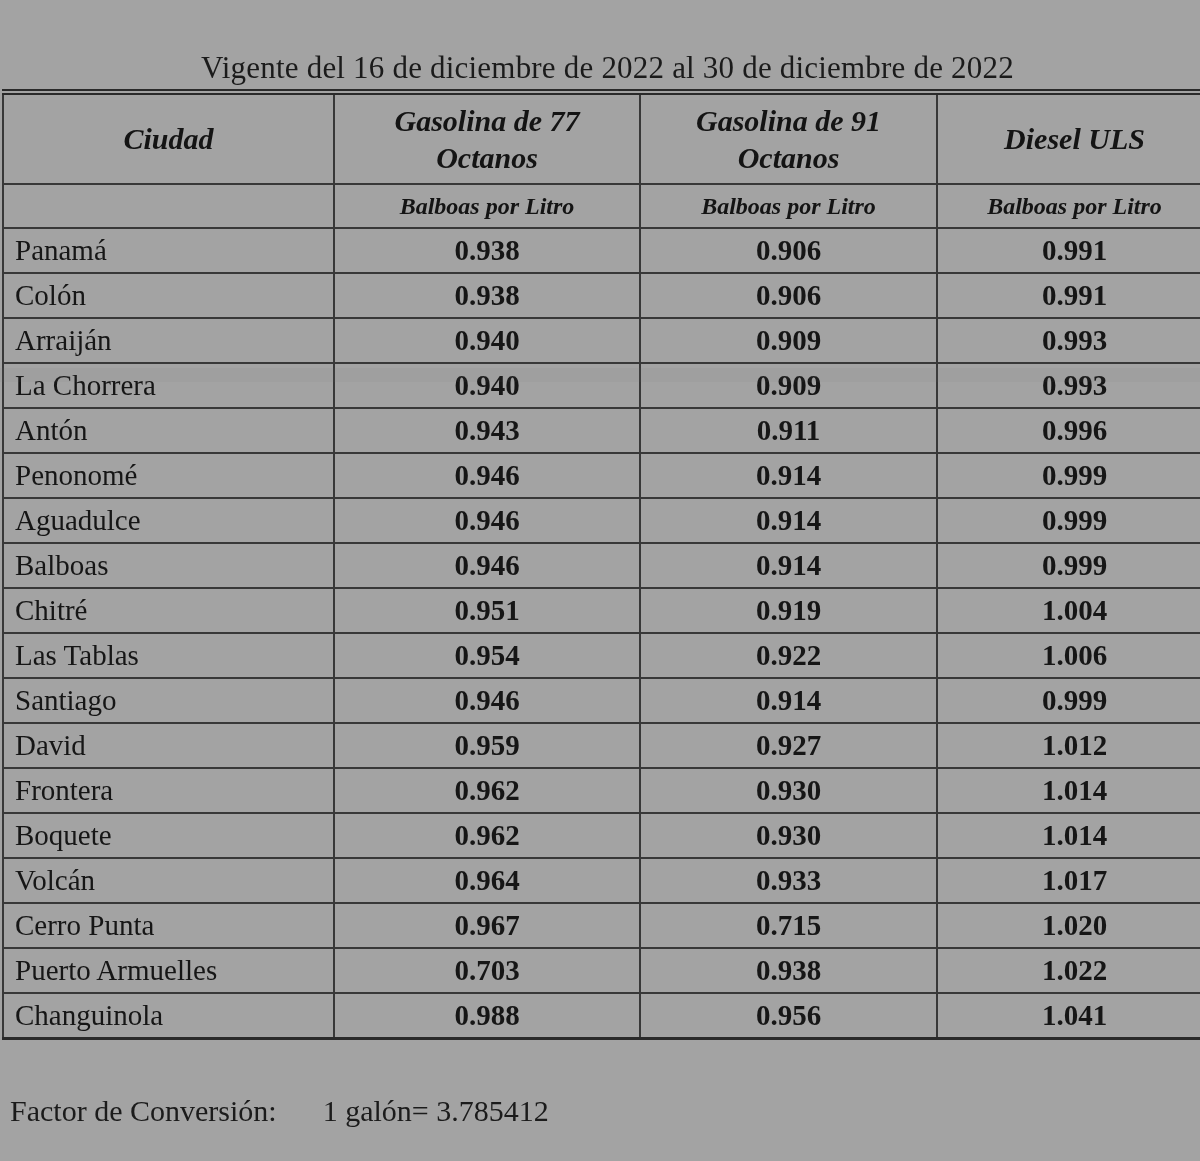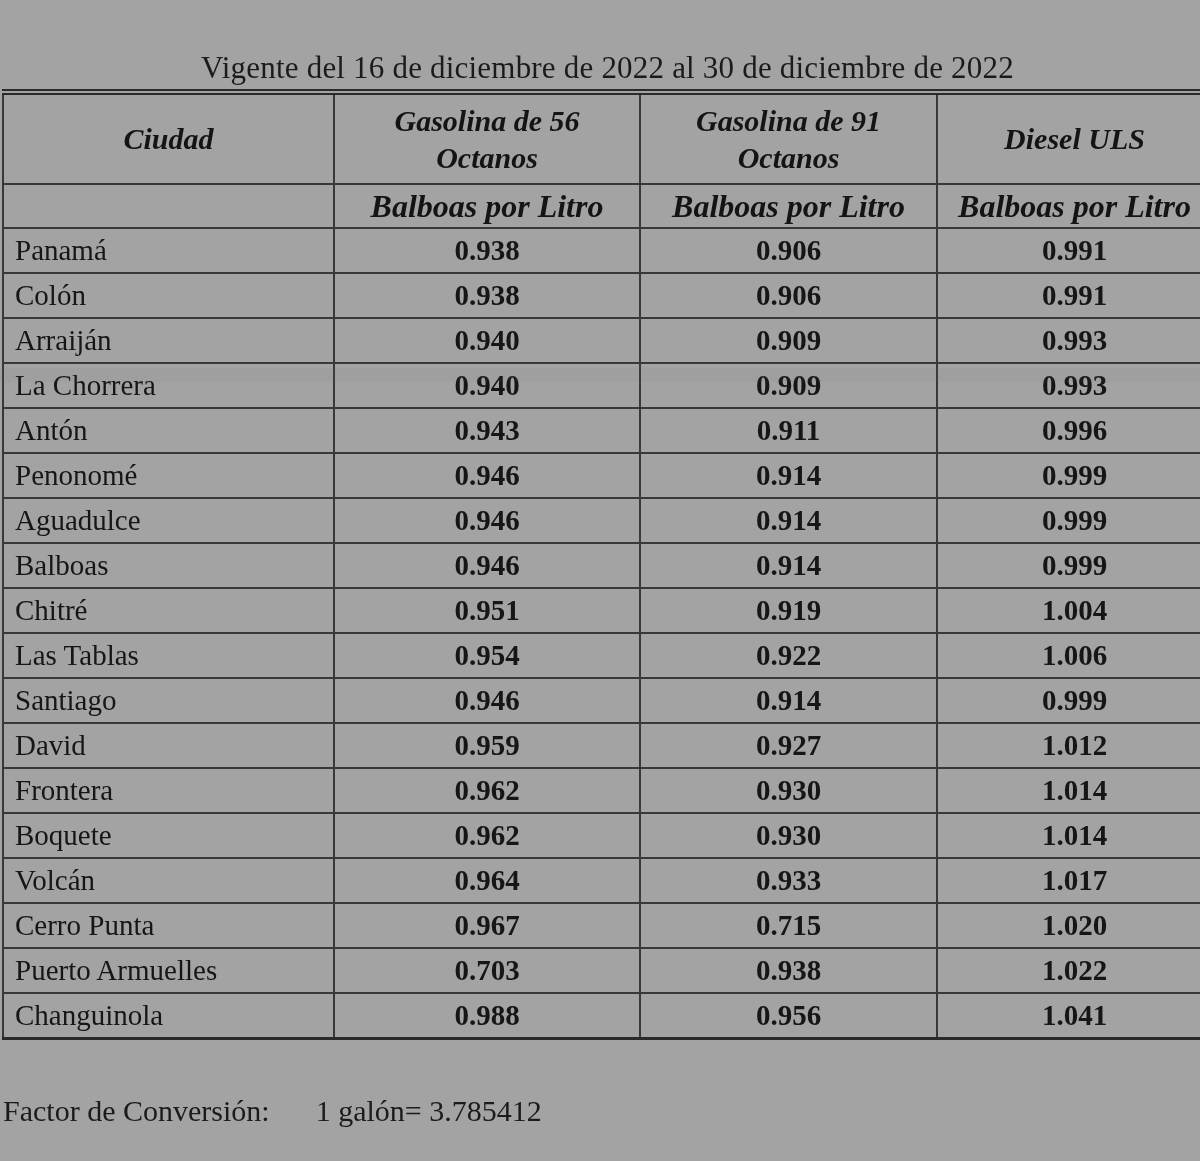--- a/index.html
+++ b/index.html
@@ -52,21 +52,21 @@
     font-size: 30px;
     font-weight: bold;
     font-style: italic;
     text-align: center;
     line-height: 1.25;
     padding: 0 14px;
     color: #141414;
   }
   .price-table thead tr.unit-head th {
     height: 44px;
-    font-size: 32px;
+    font-size: 24px;
     font-weight: bold;
     font-style: italic;
     text-align: center;
     color: #141414;
   }
   .price-table tbody td {
     height: 45px;
     font-size: 29px;
   }
   .price-table tbody td.city {
@@ -75,21 +75,21 @@
     padding-right: 20px;
     white-space: nowrap;
   }
   .price-table tbody td.val {
     text-align: center;
     font-weight: bold;
   }
   .footer-line {
     position: absolute;
     top: 1094px;
-    left: 3px;
+    left: 10px;
     font-size: 30px;
     white-space: nowrap;
     color: #1b1b1b;
   }
   .footer-line .conv-value { margin-left: 46px; }
   .scan-artifact {
     position: absolute;
     left: 0;
     width: 1200px;
     height: 14px;
@@ -108,21 +108,21 @@
     <table class="price-table">
       <colgroup>
         <col style="width:331px">
           <col style="width:306px">
           <col style="width:297px">
           <col style="width:275px">
       </colgroup>
       <thead>
         <tr class="main-head">
           <th>Ciudad</th>
-          <th>Gasolina de 56 Octanos</th>
+          <th>Gasolina de 77 Octanos</th>
           <th>Gasolina de 91 Octanos</th>
           <th>Diesel ULS</th>
         </tr>
         <tr class="unit-head">
           <th></th>
           <th>Balboas por Litro</th>
           <th>Balboas por Litro</th>
           <th>Balboas por Litro</th>
         </tr>
       </thead>

